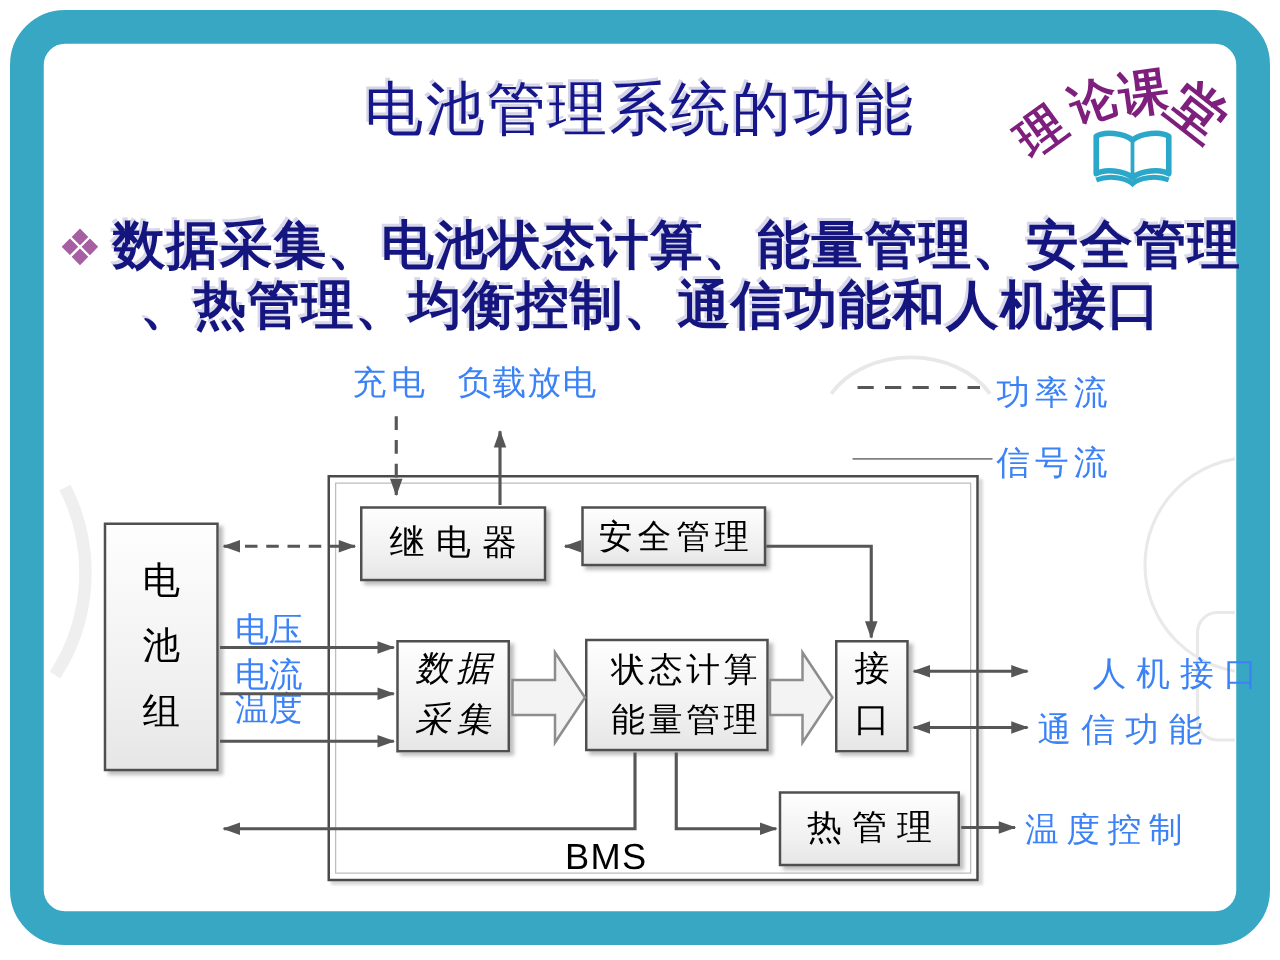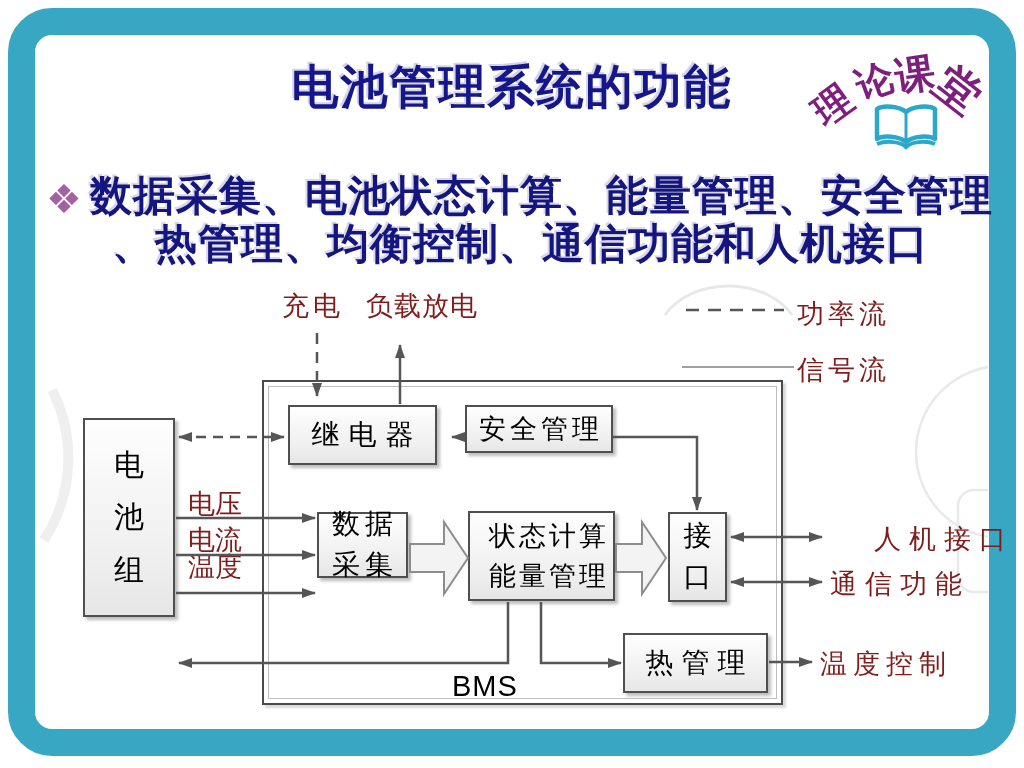--- a/index.html
+++ b/index.html
@@ -5,28 +5,28 @@
   html,body{margin:0;padding:0;background:#fff;}
   .slide{position:relative;width:1024px;height:768px;background:#ffffff;overflow:hidden;
          font-family:"Liberation Serif","DejaVu Serif",serif;}
   
   .frame{position:absolute;left:8px;top:8px;width:1008px;height:748px;box-sizing:border-box;
          border:27px solid #38A7C3;border-radius:44px;z-index:1;pointer-events:none;}
   
   .wm-clip{position:absolute;left:36px;top:36px;width:952px;height:690px;overflow:hidden;z-index:0;}
   
   .title{position:absolute;left:0;top:56px;width:1024px;text-align:center;z-index:4;
-         font-size:47px;font-weight:bold;color:#16168C;letter-spacing:2px;
+         font-size:47px;font-weight:normal;color:#16168C;letter-spacing:2px;
          text-shadow:-2px -2px 0 #d4d4e6;}
   .tag-char{position:absolute;z-index:4;font-weight:bold;color:#7E1F7E;}
   .bullet-marker{position:absolute;left:46px;top:176px;font-size:40px;color:#A75FA3;z-index:4;
                  font-family:"DejaVu Sans",sans-serif;}
   .bullet-line{position:absolute;z-index:4;font-size:42px;font-weight:bold;color:#15157F;
                letter-spacing:1px;white-space:nowrap;text-shadow:-2px -2px 0 #d8d8ea;}
-  .dlabel{position:absolute;z-index:4;font-size:27px;color:#7f1d1d;white-space:nowrap;}
+  .dlabel{position:absolute;z-index:4;font-size:27px;color:#3b82f6;white-space:nowrap;}
   .dbox{position:absolute;z-index:3;box-sizing:border-box;border:2px solid #4f4f4f;
         background:linear-gradient(180deg,#fefefe 0%,#efefef 70%,#e6e6e6 100%);
         box-shadow:3px 3px 3px rgba(90,90,90,0.40);
         display:flex;align-items:center;justify-content:center;text-align:center;
         font-size:28px;color:#000;white-space:pre-line;line-height:1.5;}
   .bms-outer{position:absolute;left:262px;top:380px;width:521px;height:325px;z-index:2;
              box-sizing:border-box;border:2px solid #4a4a4a;box-shadow:3px 3px 2px rgba(0,0,0,0.15);}
   .bms-inner{position:absolute;left:4px;top:4px;right:4px;bottom:4px;border:1px solid #bdbdbd;}
   .bms-label{position:absolute;left:452px;top:670px;z-index:4;font-family:"Liberation Sans","DejaVu Sans",sans-serif;
              font-size:29px;color:#000;letter-spacing:1px;}
@@ -75,21 +75,21 @@
   <div class="bms-outer">
     <div class="bms-inner"></div>
   </div>
   <div class="bms-label">BMS</div>
 
   <div class="dbox" style="left:83px;top:418px;width:92px;height:199px;font-size:30px;line-height:1.75;">电
 池
 组</div>
   <div class="dbox" style="left:288px;top:405px;width:149px;height:60px;letter-spacing:9px;padding-left:9px;">继电器</div>
   <div class="dbox" style="left:465px;top:405px;width:148px;height:48px;font-size:27px;letter-spacing:4px;padding-left:4px;">安全管理</div>
-  <div class="dbox" style="left:317px;top:512px;width:91px;height:66px;letter-spacing:5px;padding-left:5px;line-height:1.45;">数据
+  <div class="dbox" style="left:317px;top:512px;width:91px;height:90px;letter-spacing:5px;padding-left:5px;line-height:1.45;font-style:italic;">数据
 采集</div>
   <div class="dbox" style="left:468px;top:511px;width:147px;height:90px;font-size:27px;letter-spacing:3px;padding-left:15px;line-height:1.5;">状态计算
 能量管理</div>
   <div class="dbox" style="left:668px;top:512px;width:59px;height:90px;line-height:1.45;">接
 口</div>
   <div class="dbox" style="left:623px;top:633px;width:145px;height:60px;letter-spacing:8px;padding-left:8px;">热管理</div>
 
   <div class="dlabel" style="left:188px;top:486px;">电压</div>
   <div class="dlabel" style="left:188px;top:522px;">电流</div>
   <div class="dlabel" style="left:188px;top:549px;">温度</div>

